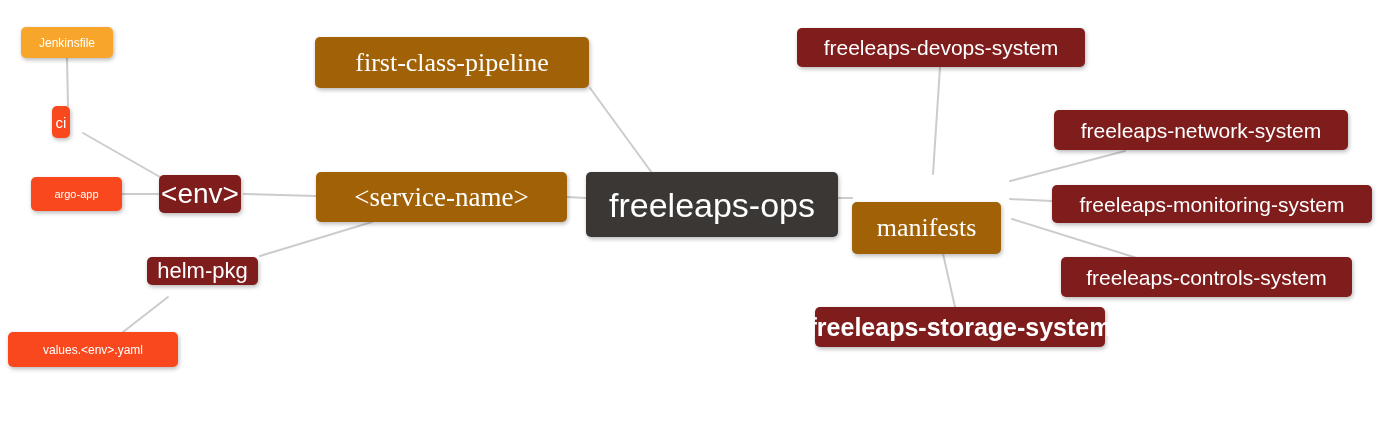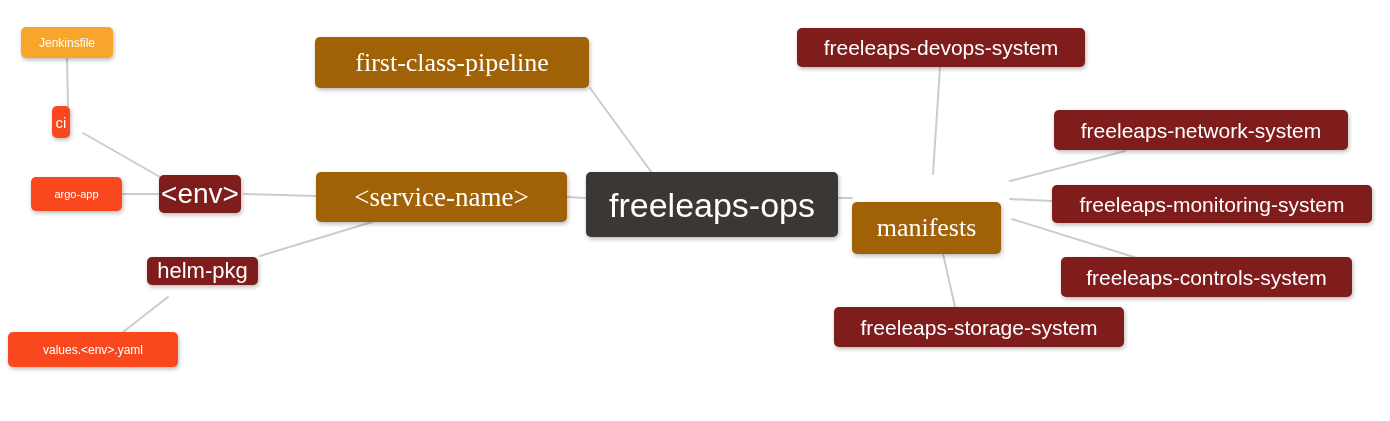--- a/index.html
+++ b/index.html
@@ -90,15 +90,15 @@
   <div class="node blue" style="left:852px; top:174px; width:149px; height:52px; font-size:26px;margin-top:28px;">manifests</div>
 
   <div class="node green" style="left:797px; top:28px;  width:288px; height:39px; font-size:21px;">freeleaps-devops-system</div>
 
   <div class="node green" style="left:1054px; top:110px; width:294px; height:40px; font-size:21px;">freeleaps-network-system</div>
 
   <div class="node green" style="left:1052px; top:185px; width:320px; height:38px; font-size:21px;">freeleaps-monitoring-system</div>
 
   <div class="node green" style="left:1061px; top:257px; width:291px; height:40px; font-size:21px;">freeleaps-controls-system</div>
 
-  <div class="node green" style="left:834px; top:307px; width:290px; height:40px; font-size:21px;">freeleaps-storage-system</div>
+  <div class="node green" style="left:815px; top:307px; width:290px; height:40px; font-size:25px;font-weight:bold;">freeleaps-storage-system</div>
 
 </div>
 
 </body></html>

